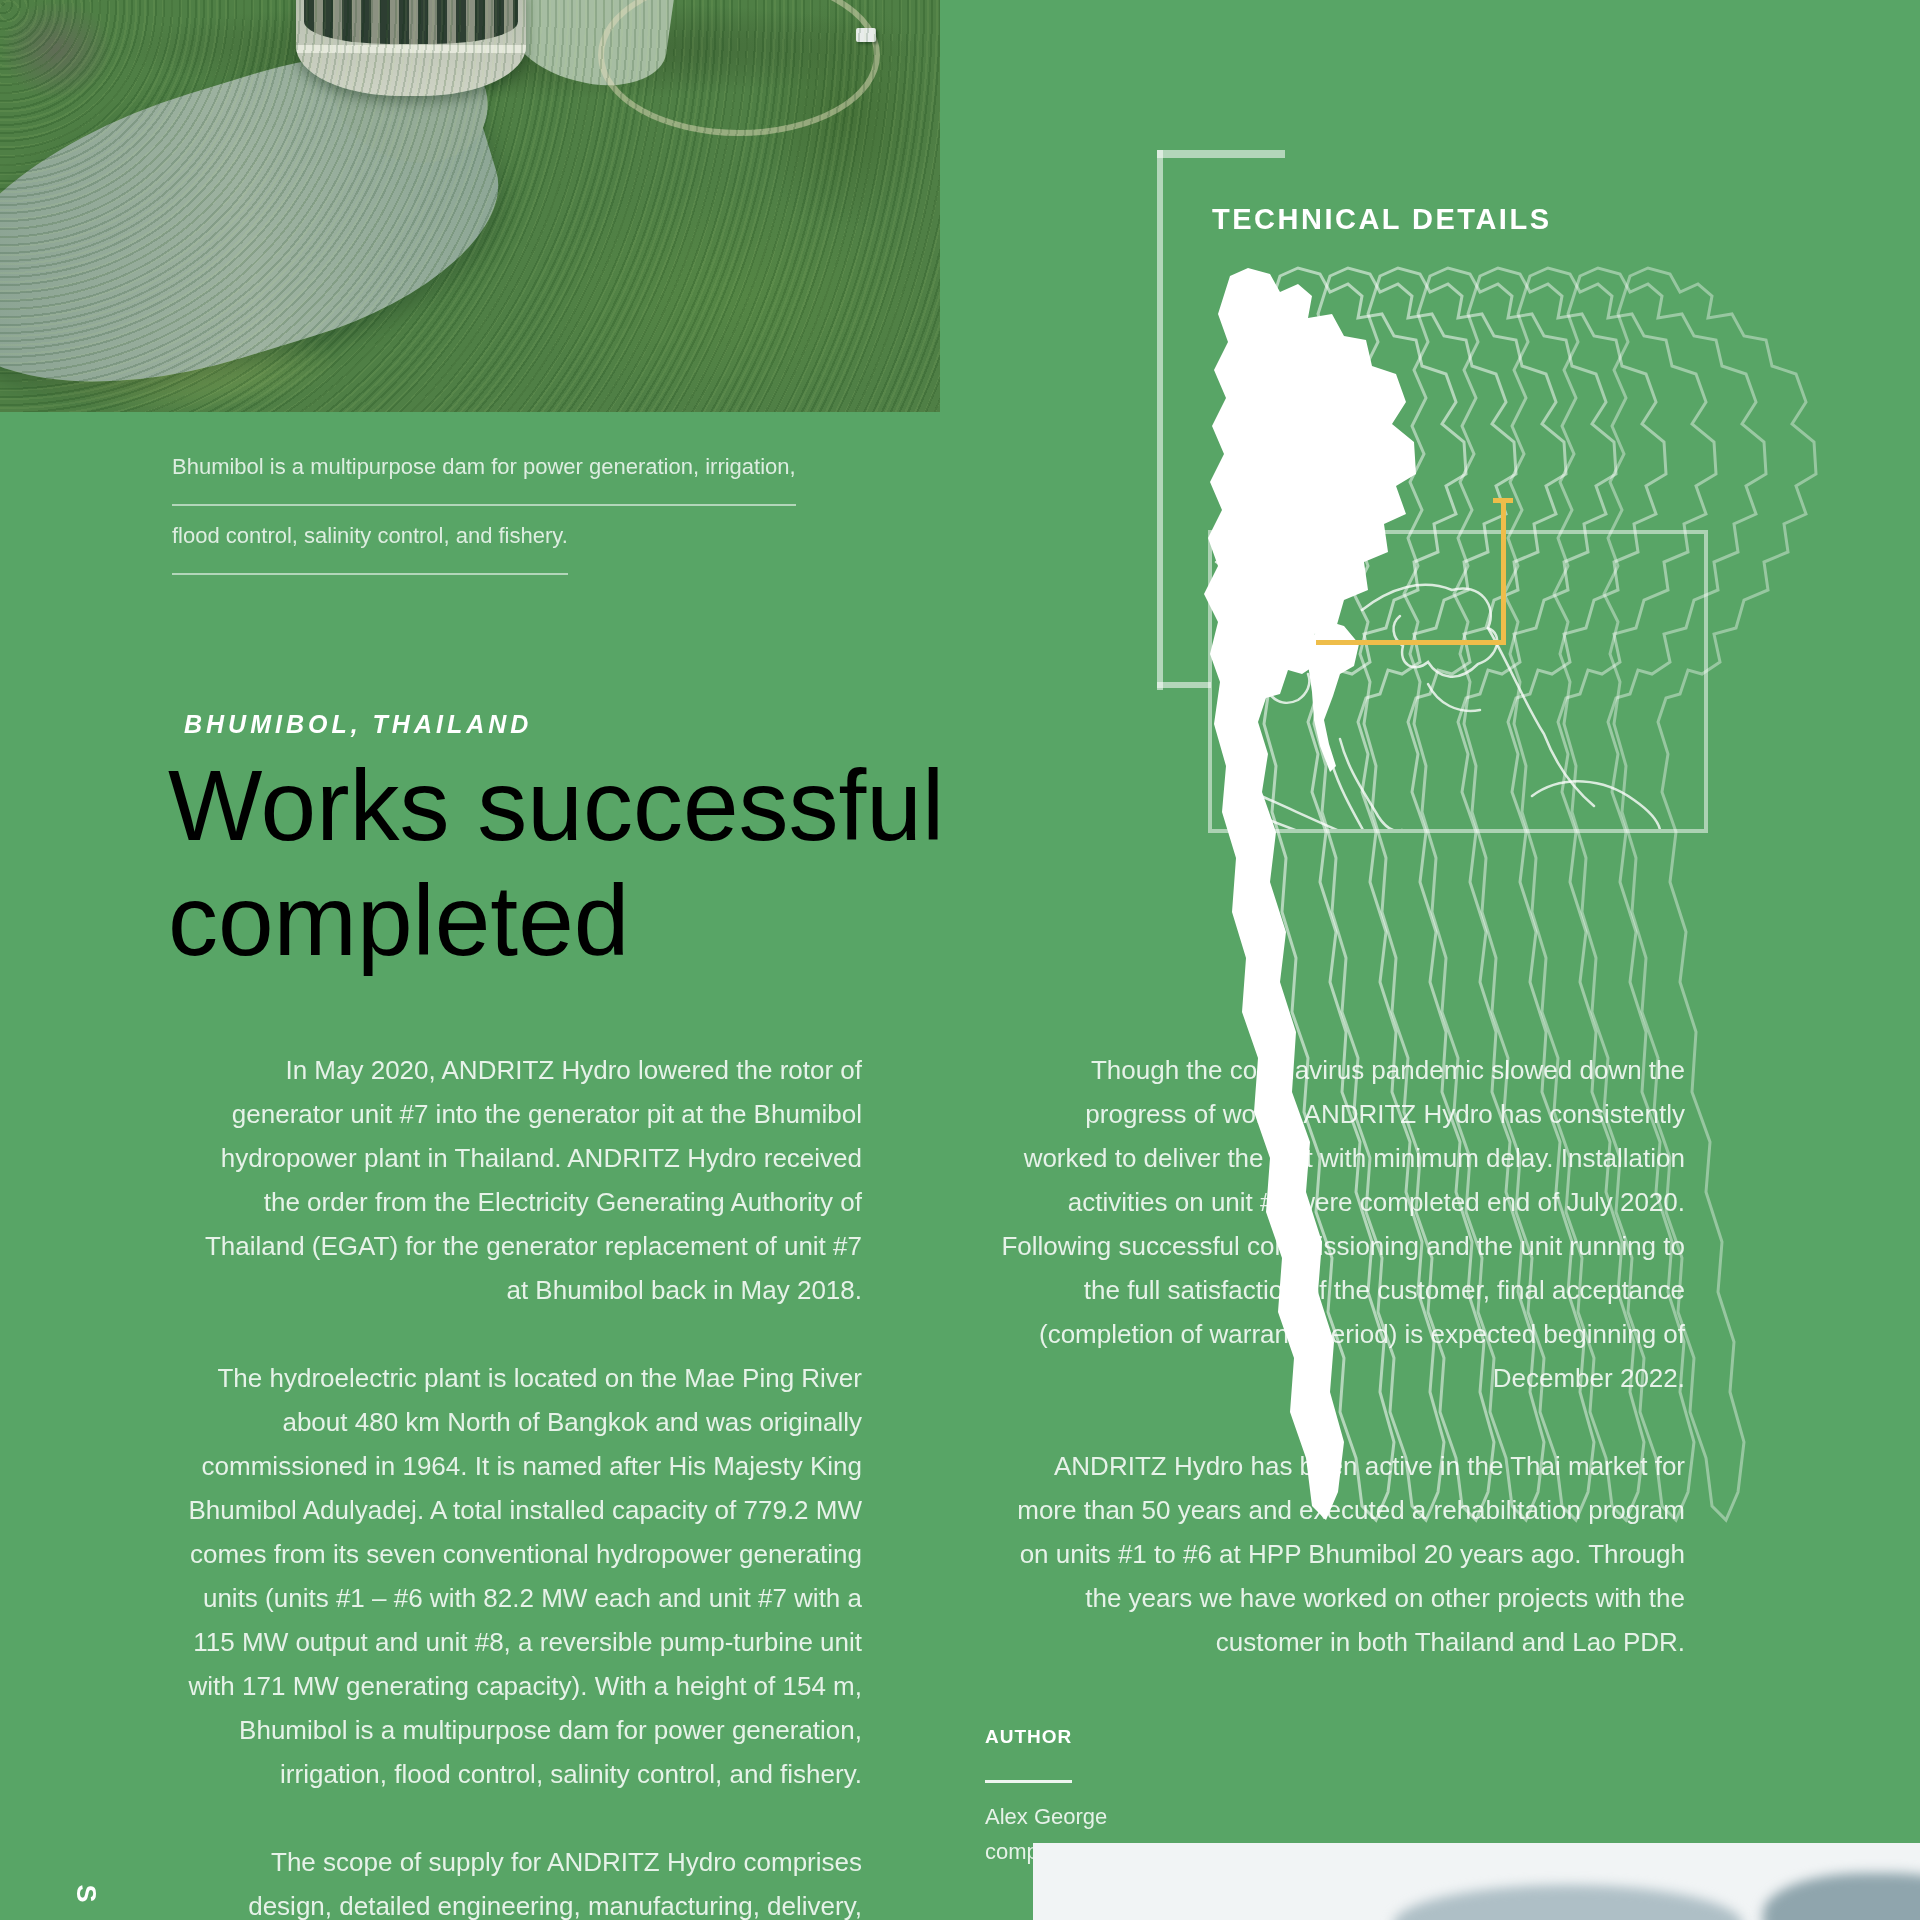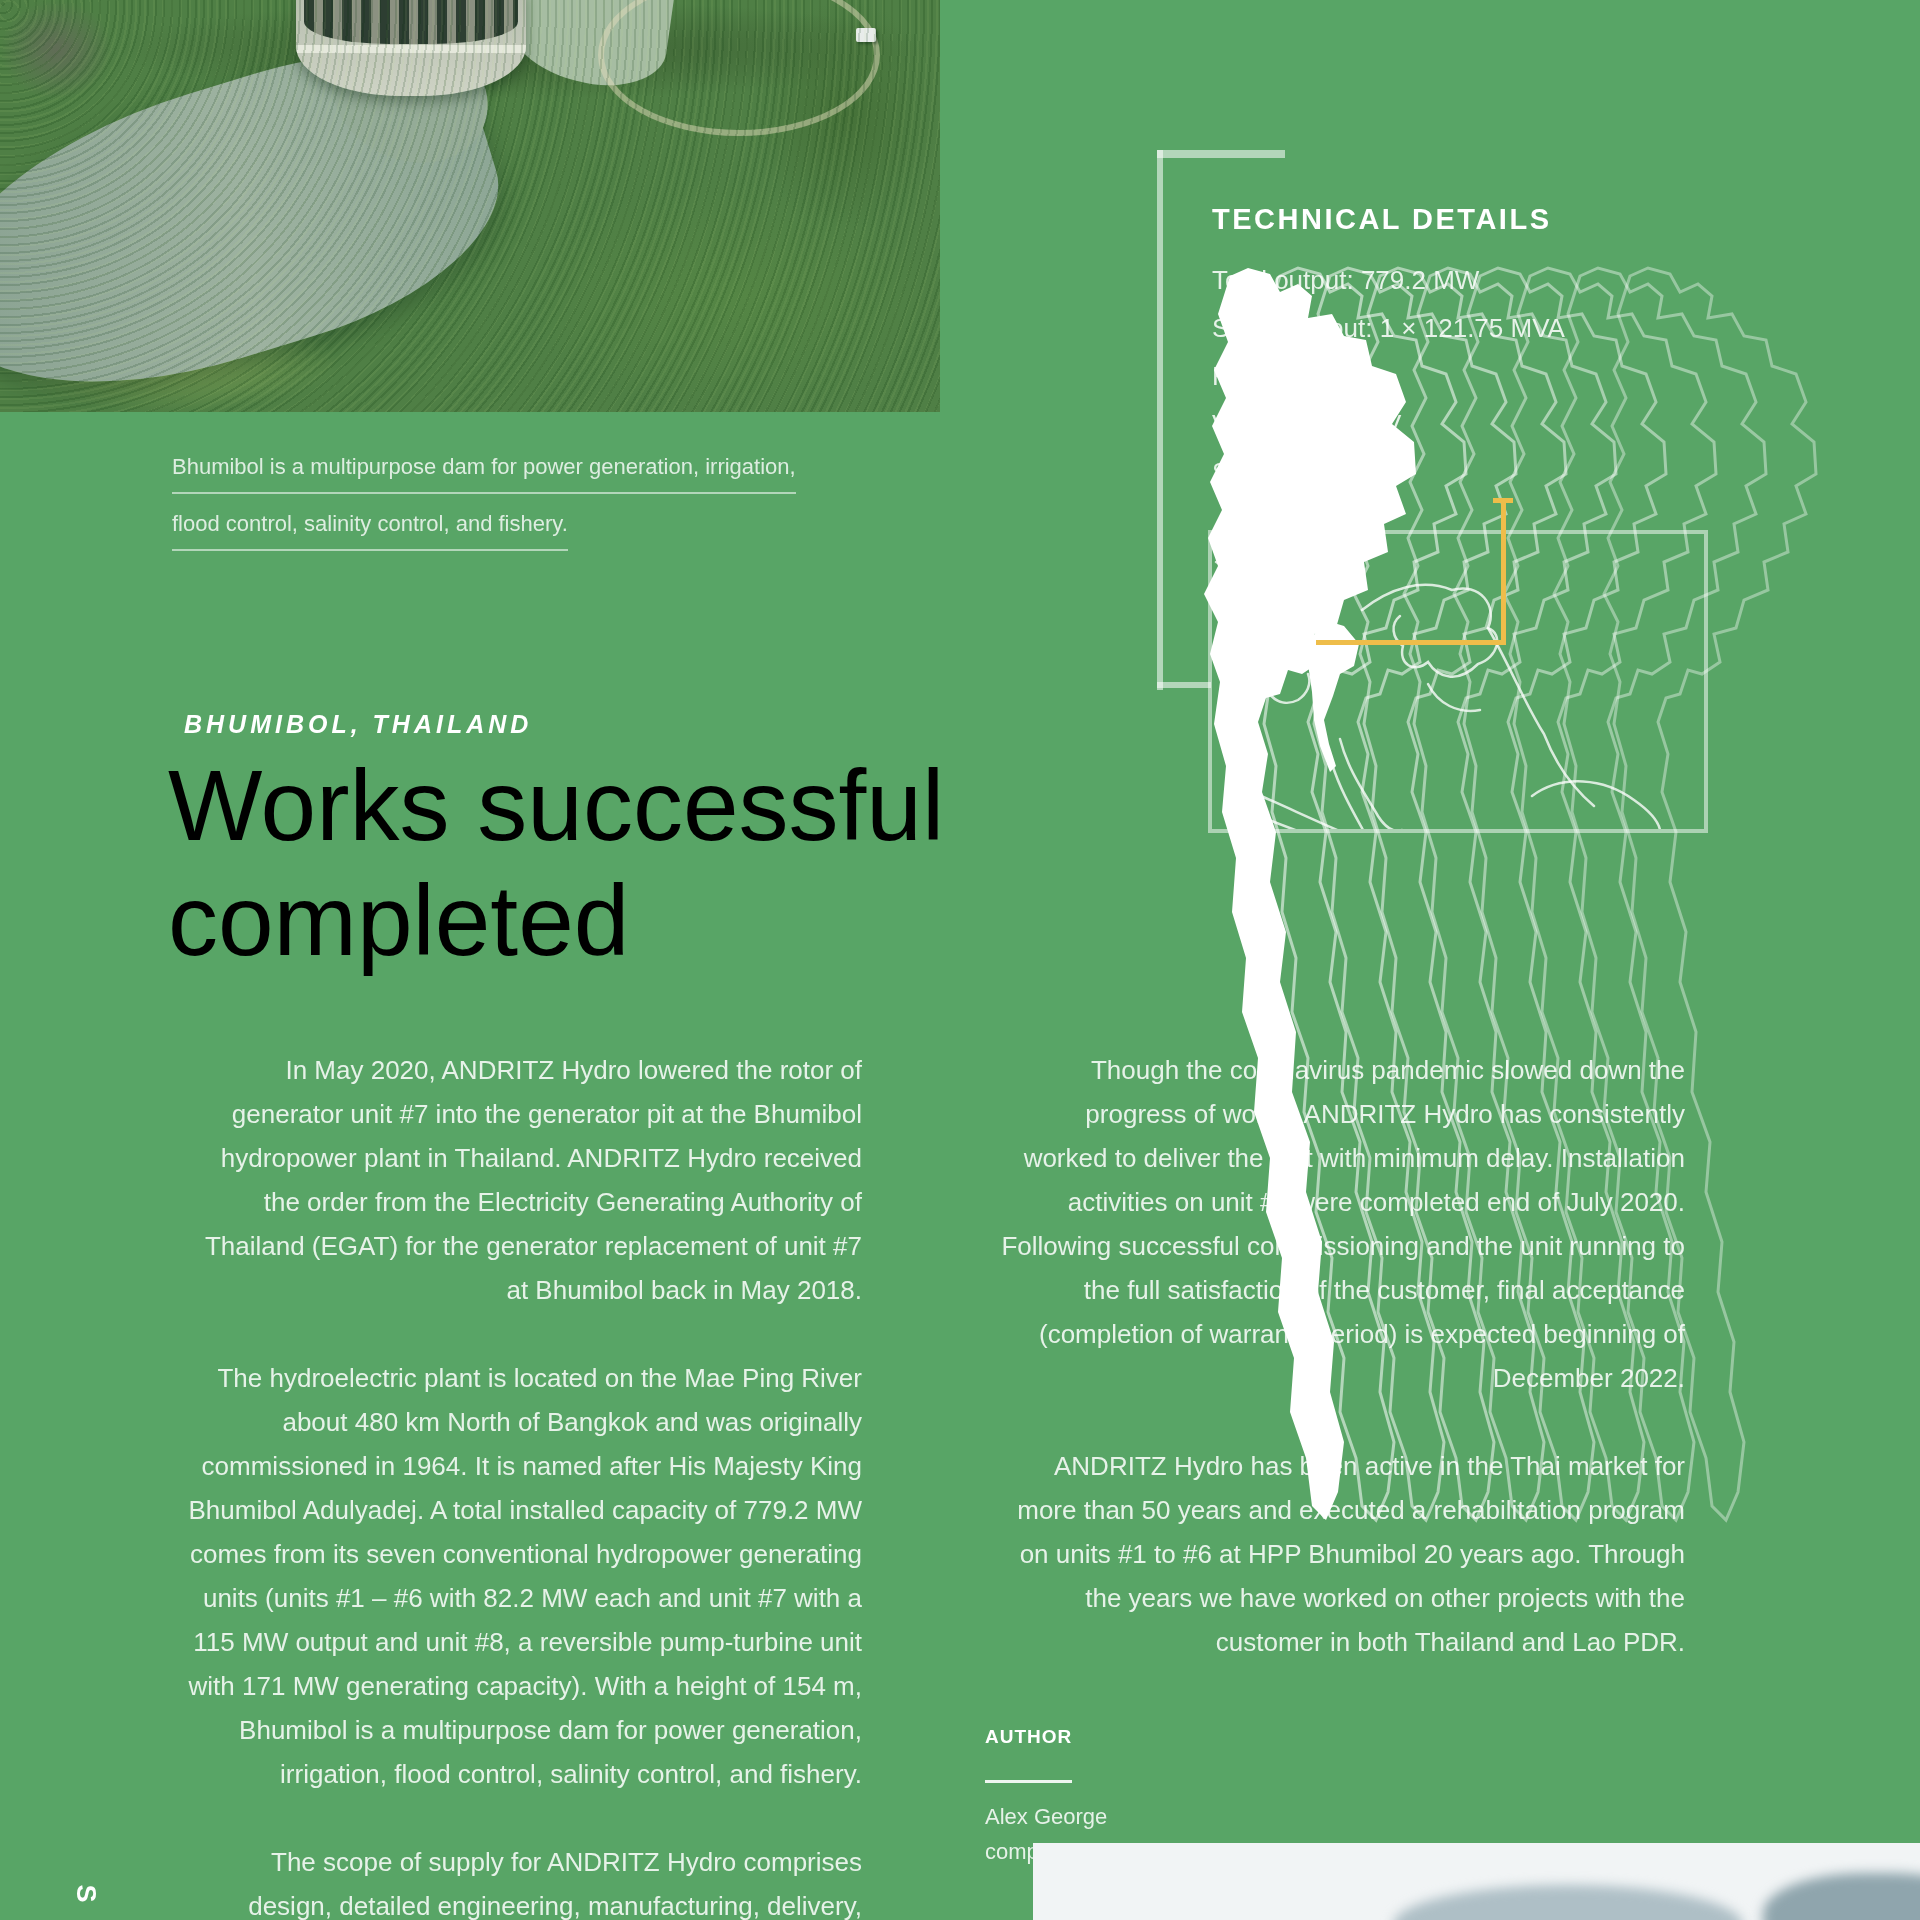--- a/index.html
+++ b/index.html
@@ -61,21 +61,21 @@
     background:#e8ecea;border-radius:2px;box-shadow:2px 2px 3px rgba(0,30,10,.4);
   }
   
   .caption{
     position:absolute;left:172px;top:445px;width:640px;
     font-size:22px;line-height:43px;color:rgba(255,255,255,.8);
   }
   .caption div{
     display:inline-block;
     border-bottom:2px solid rgba(255,255,255,.55);
-    padding-bottom:4px;margin-bottom:8px;
+    padding-bottom:16px;margin-bottom:8px;
   }
   
   .bar{position:absolute;background:rgba(255,255,255,.55);}
   .bracket-top{left:1157px;top:150px;width:128px;height:8px;}
   .bracket-side{left:1157px;top:150px;width:6px;height:540px;}
   .bracket-stub{left:1157px;top:682px;width:54px;height:6px;}
   .tech{position:absolute;left:1212px;top:203px;z-index:6;}
   .tech-heading{
     font-size:29px;font-weight:bold;letter-spacing:2.5px;color:#ffffff;
     margin-bottom:20px;
@@ -147,27 +147,20 @@
 </div>
 
 <div class="caption"><div>Bhumibol is a multipurpose dam for power generation, irrigation,</div><div>flood control, salinity control, and fishery.</div></div>
 
 <div class="bar bracket-top"></div>
 <div class="bar bracket-side"></div>
 <div class="bar bracket-stub"></div>
 
 <div class="tech">
   <div class="tech-heading">TECHNICAL DETAILS</div>
-  <div class="tech-specs">
-      <div>Total output: 779.2 MW</div>
-      <div>Scope output: 1 × 121.75 MVA</div>
-      <div>Head: 100 m</div>
-      <div>Voltage: 13.8 kV</div>
-      <div>Speed: 150 rpm</div>
-    </div>
 </div>
 
 <div class="inset-map">
   <svg width="492" height="295" viewBox="0 0 492 295">
     <g fill="none" stroke="rgba(255,255,255,.78)" stroke-width="2.5" stroke-linecap="round">
       <path d="M4,28 C40,48 56,92 50,128 C47,158 66,176 86,166 C95,160 100,150 96,140"></path>
       <path d="M58,8 C80,28 96,58 102,84"></path>
       <path d="M150,76 C178,54 210,44 240,56 C268,48 286,72 276,94 C292,100 286,124 266,130 C246,150 226,144 216,128 C202,140 186,130 191,112 C180,104 178,90 188,82"></path>
       <path d="M276,94 C296,128 312,168 332,200 C342,226 356,250 382,272"></path>
       <path d="M216,150 C226,170 246,180 268,176"></path>

